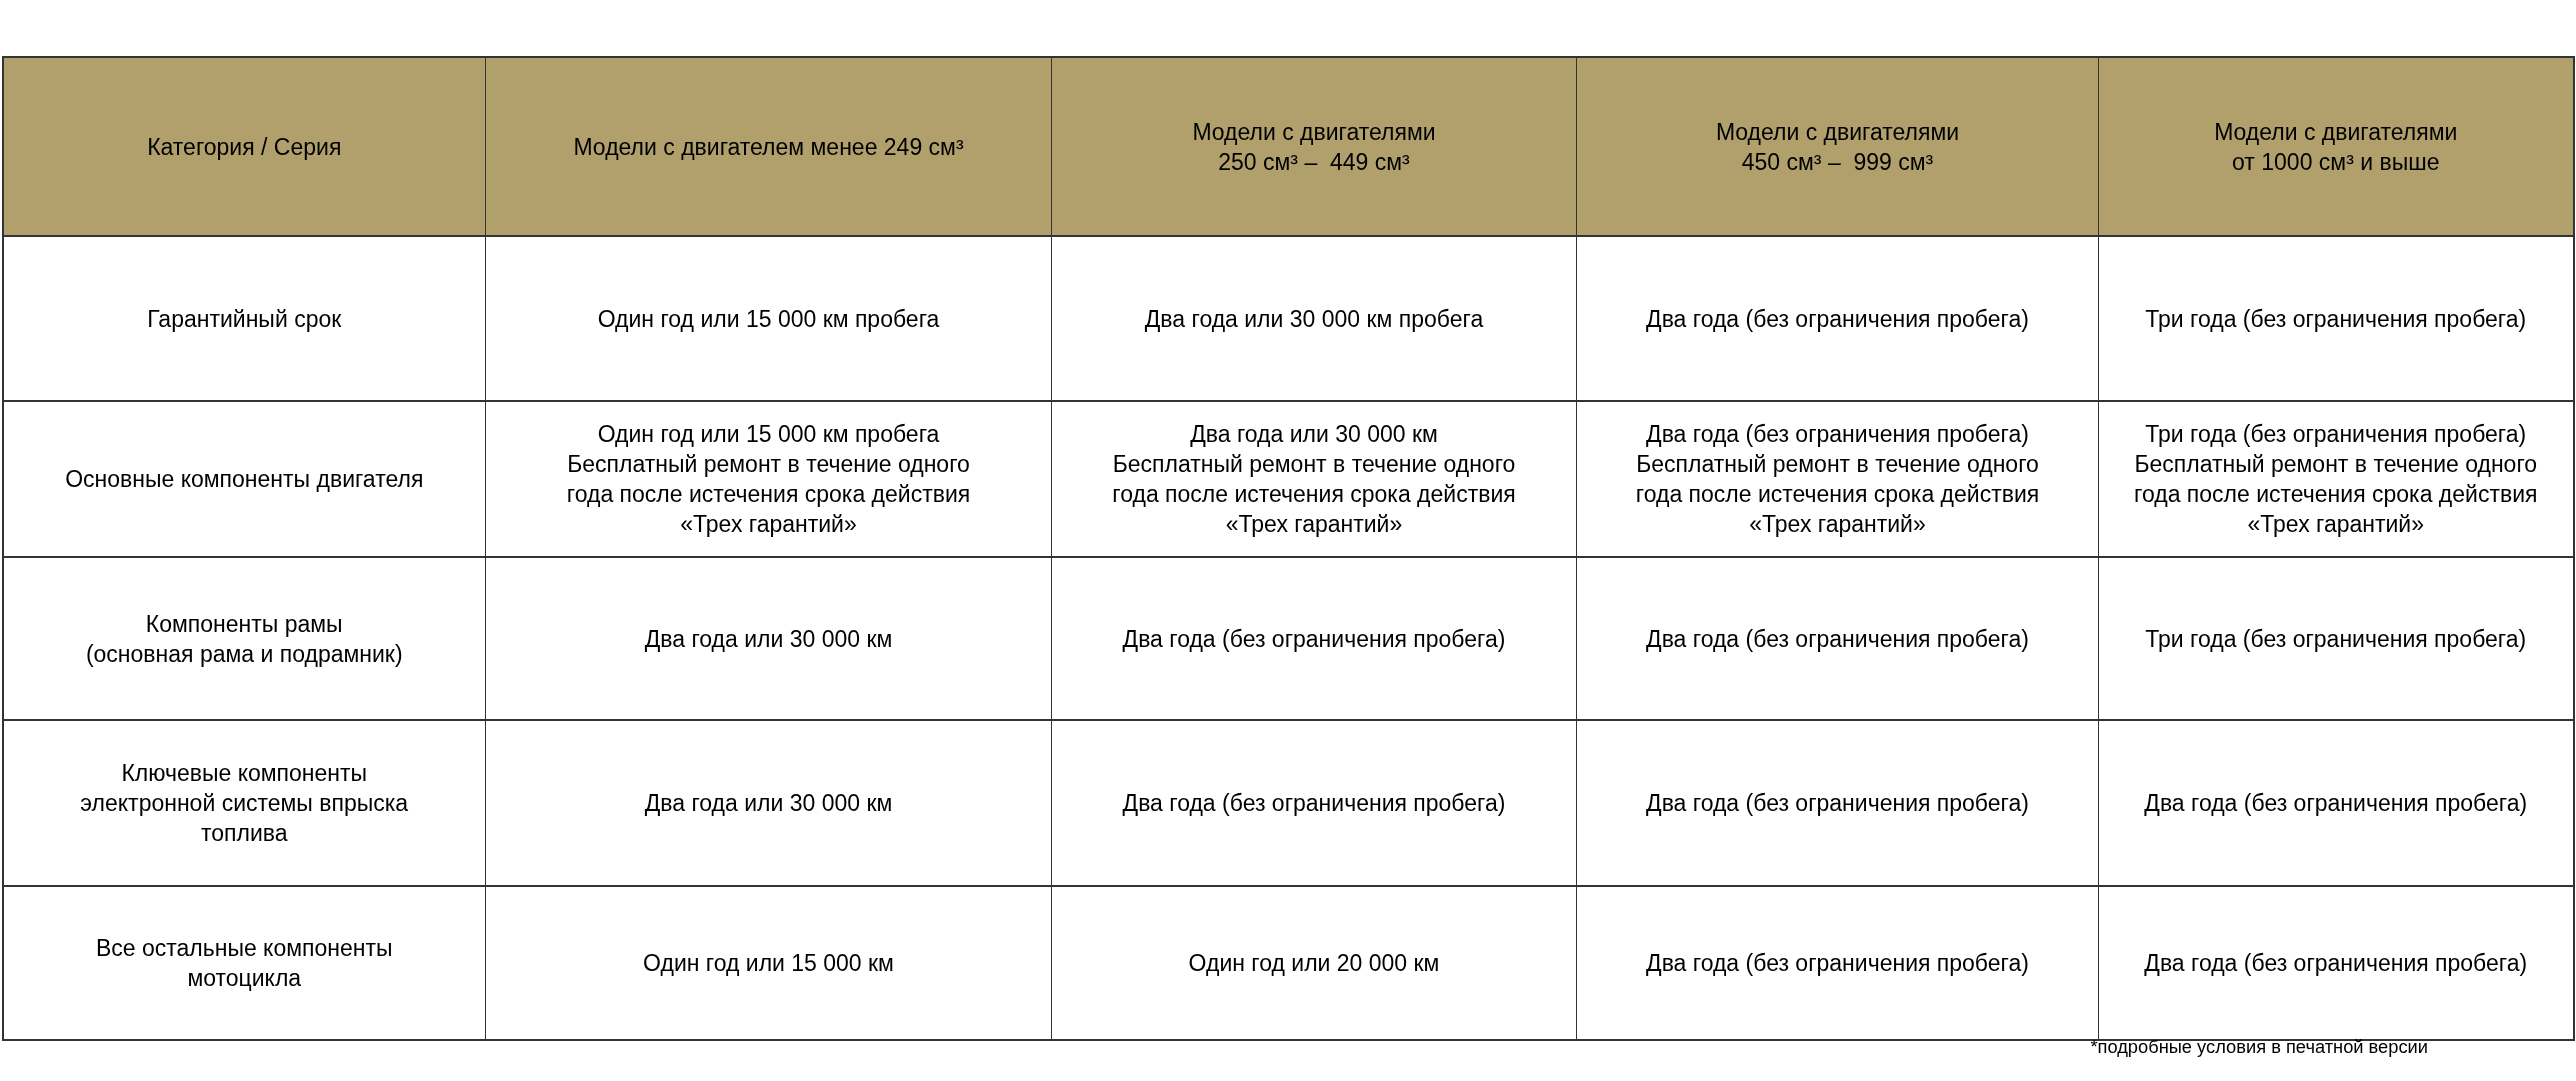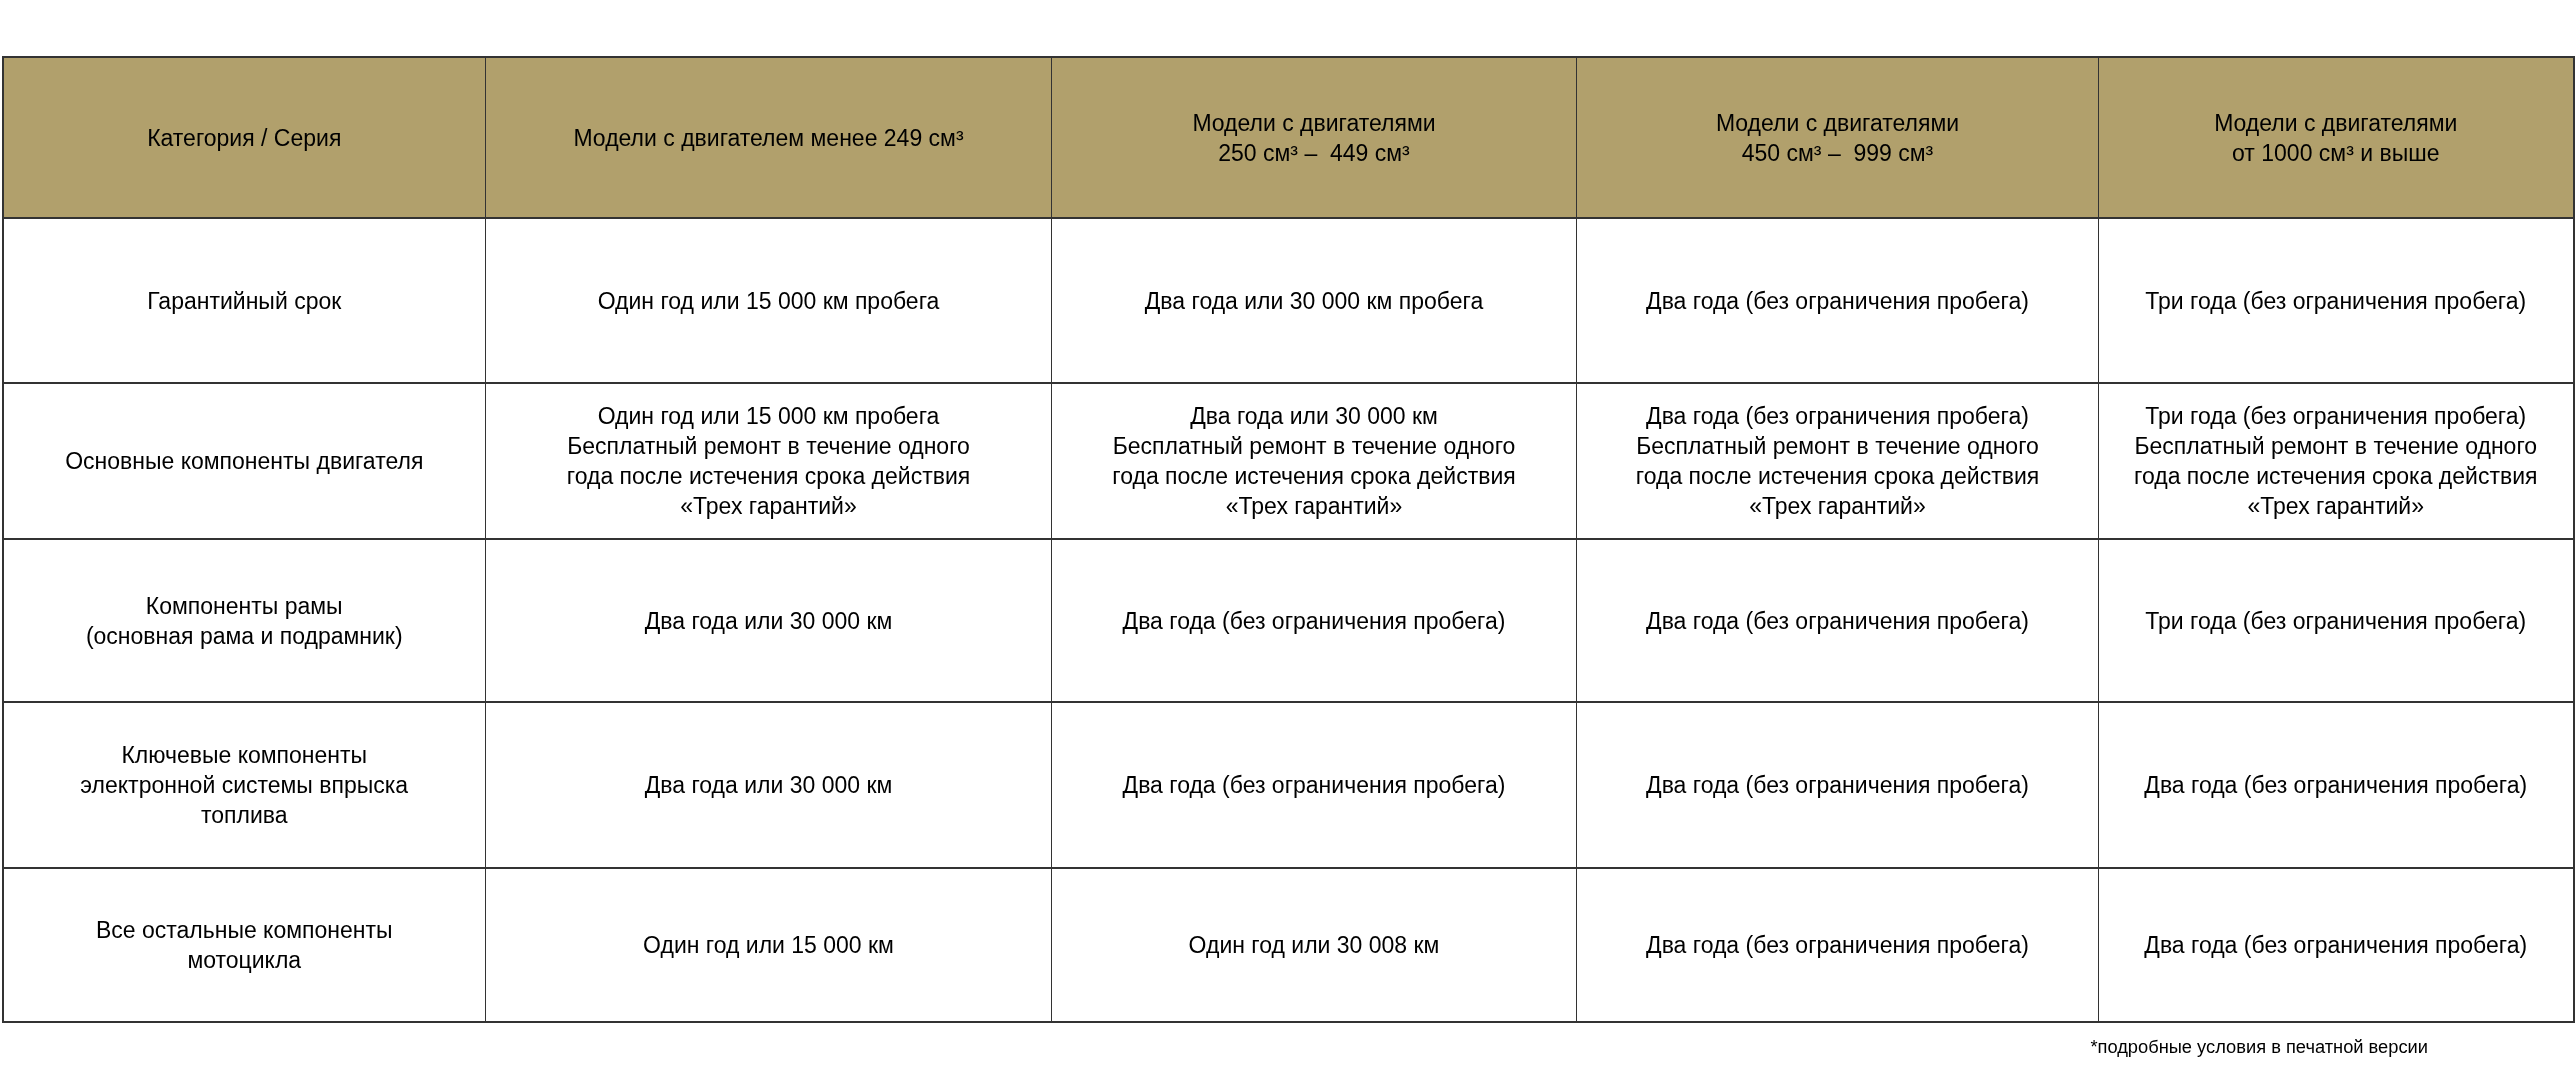--- a/index.html
+++ b/index.html
@@ -36,21 +36,21 @@
     text-align: center;
     vertical-align: middle;
     padding: 7.3px 14.7px;
     white-space: pre-wrap;
     font-weight: normal;
   }
   table.warranty thead th {
     background: #b1a06c;
     border-bottom: 2.9px solid #333333;
   }
-  tr.hrow  { height: 161px; border-radius: 32px; }
+  tr.hrow  { height: 179px; border-radius: 32px; }
   tr.r0    { height: 165px; }
   tr.r1    { height: 156px; }
   tr.r2    { height: 163px; padding-left: 15px; }
   tr.r3    { height: 166px; border-radius: 7px; }
   tr.r4    { height: 154px; }
   .footnote {
     position: absolute;
     top: 1036px;
     right: 148px;
     font-size: 18.3px;
@@ -124,21 +124,21 @@
 топлива</td>
         <td>Два года или 30 000 км</td>
         <td>Два года (без ограничения пробега)</td>
         <td>Два года (без ограничения пробега)</td>
         <td>Два года (без ограничения пробега)</td>
       </tr>
       <tr class="r4">
         <td>Все остальные компоненты
 мотоцикла</td>
         <td>Один год или 15 000 км</td>
-        <td>Один год или 30 008 км</td>
+        <td>Один год или 20 000 км</td>
         <td>Два года (без ограничения пробега)</td>
         <td>Два года (без ограничения пробега)</td>
       </tr>
     </tbody>
   </table>
 
   <div class="footnote">*подробные условия в печатной версии</div>
 
 </div>
 

